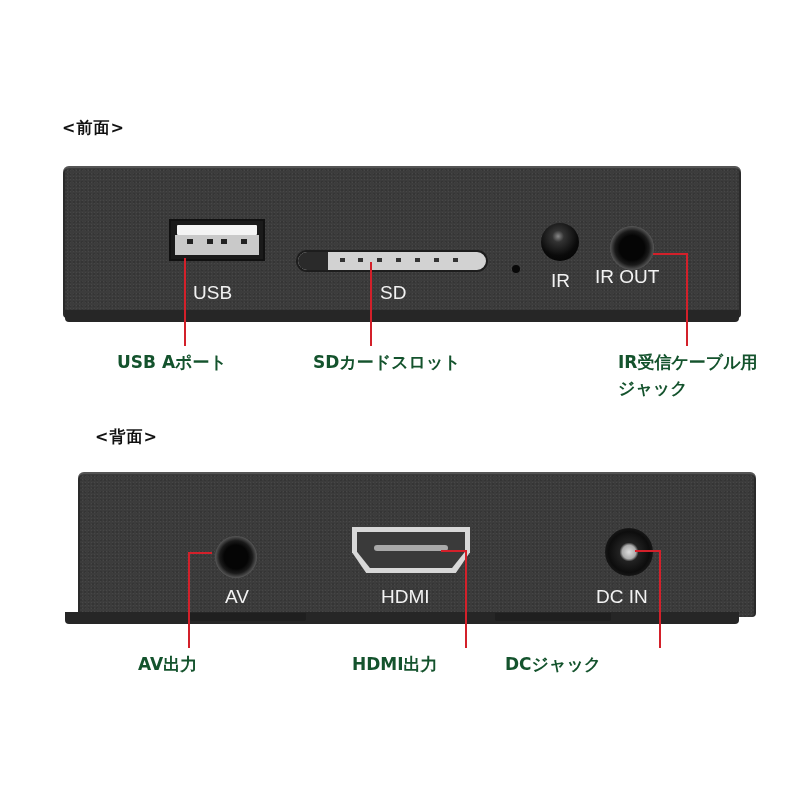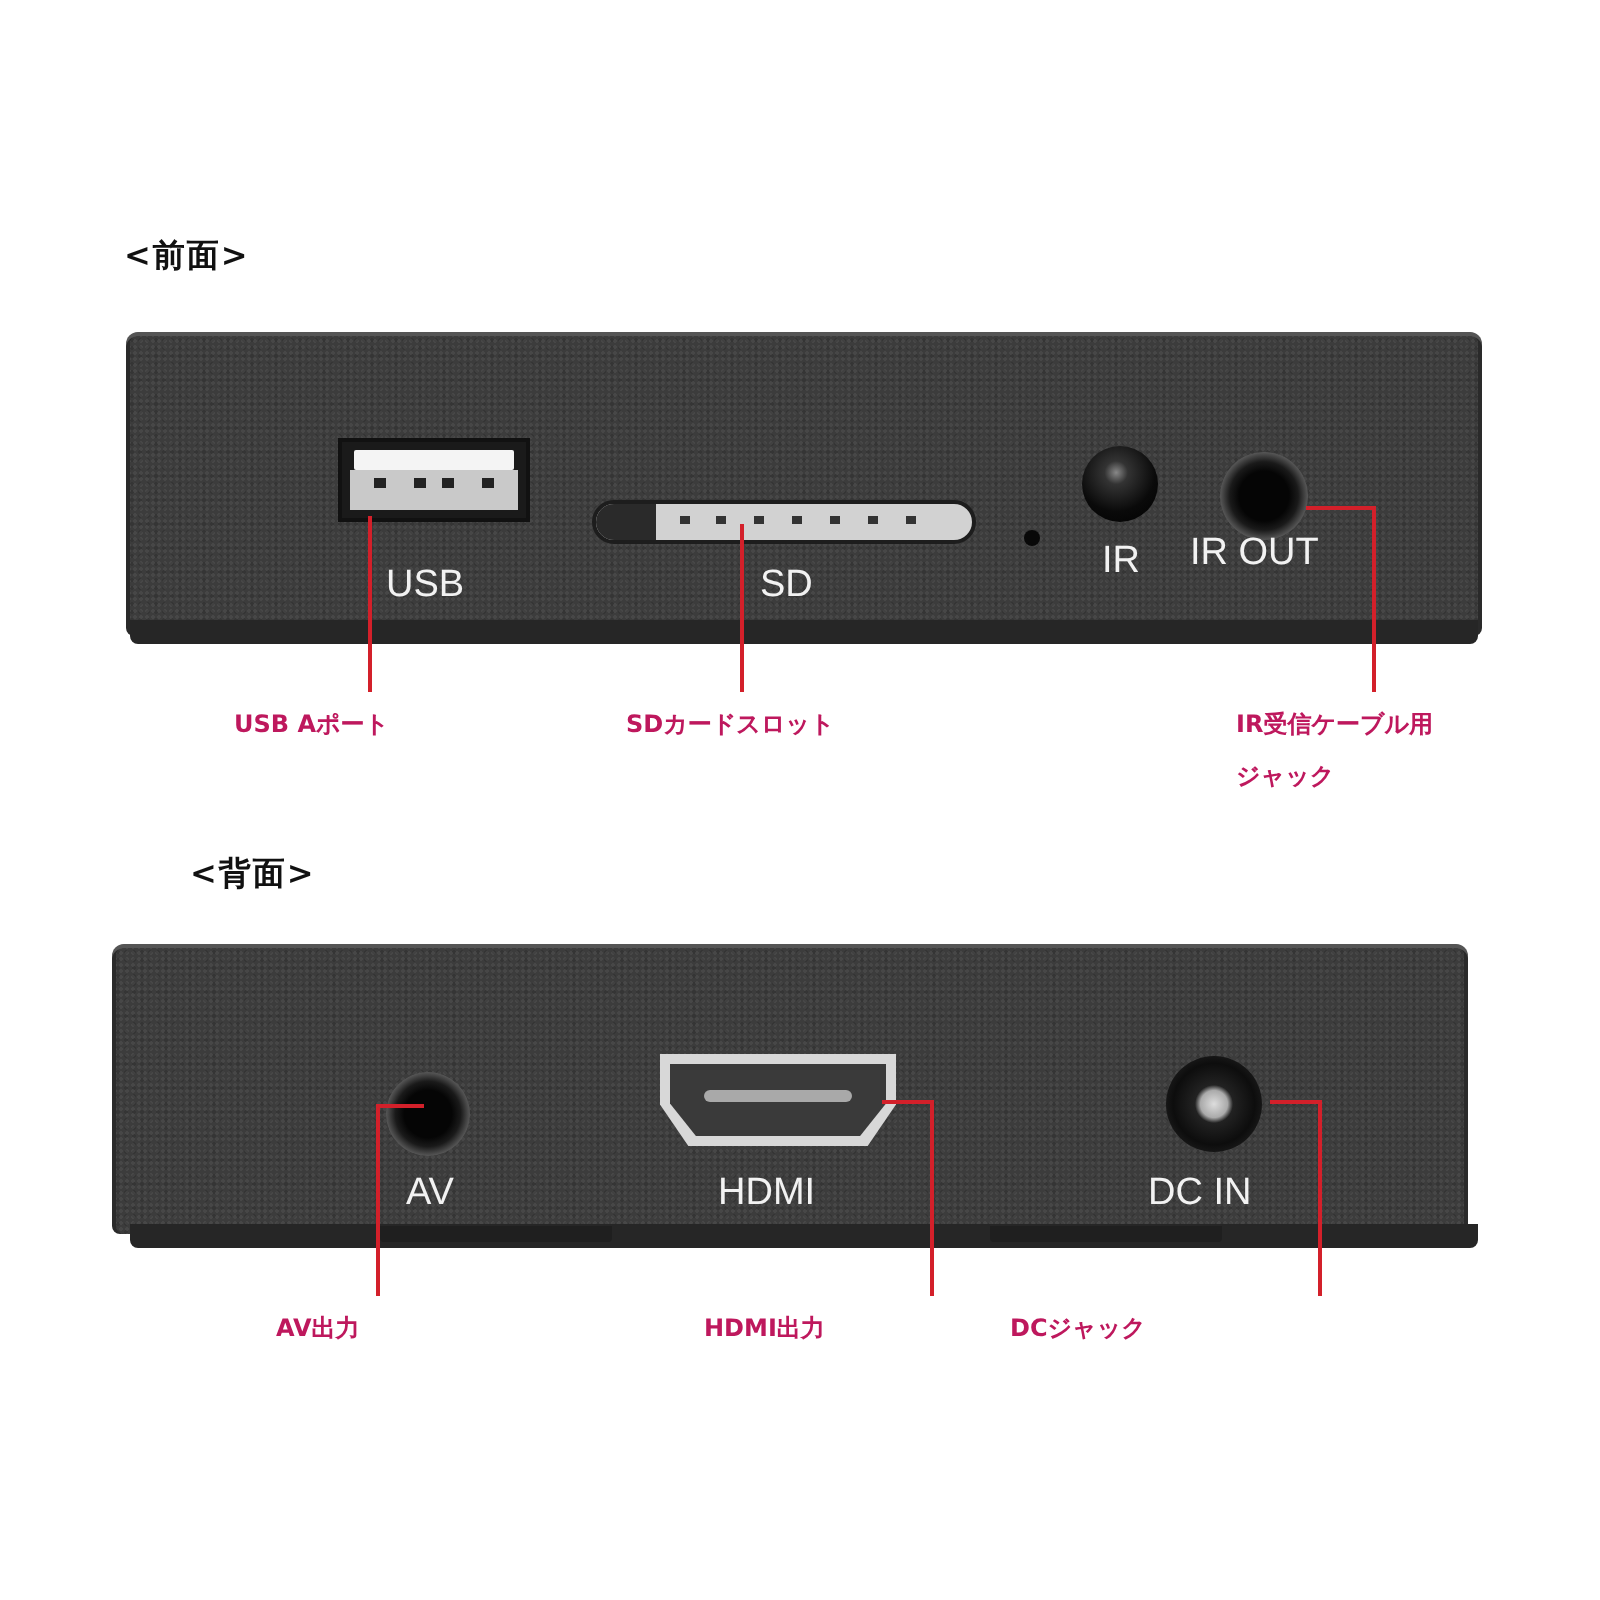--- a/index.html
+++ b/index.html
@@ -12,21 +12,21 @@
     background-image:
       radial-gradient(rgba(255,255,255,0.06) 1px, transparent 1px),
       radial-gradient(rgba(0,0,0,0.12) 1px, transparent 1px);
     background-size: 3px 3px, 4px 4px;
     background-position: 0 0, 1px 2px;
     border-radius: 6px 6px 4px 4px;
     box-shadow: inset 0 2px 0 #555, inset 2px 0 0 #2a2a2a, inset -2px 0 0 #2a2a2a;
   }
   .panel-bottom { background: #262626; height: 12px; border-radius: 0 0 4px 4px; }
   .panel-label { color: #f2f2f2; font-family: Liberation Sans, sans-serif; font-size: 19px; text-align: right; }
-  .callout { font-size: 12px; font-weight: bold; color: #be185d; line-height: 24px; white-space: nowrap; }
+  .callout { font-size: 17px; font-weight: bold; color: #14532d; line-height: 24px; white-space: nowrap; }
   .red-v { position: absolute; width: 2px; background: #d3202a; }
   .red-h { position: absolute; height: 2px; background: #d3202a; }
   .usb-port { background: #1a1a1a; border: 2px solid #111; }
   .usb-inner { position: absolute; left: 6px; right: 6px; top: 4px; height: 10px; background: #f4f4f4; border-radius: 1px; }
   .usb-bed { position: absolute; left: 4px; right: 4px; top: 14px; bottom: 4px; background: #c9c9c9; }
   .pin { position: absolute; top: 18px; width: 6px; height: 5px; background: #222; }
   .sd-slot { background: #d2d2d2; border: 2px solid #1d1d1d; border-radius: 12px; overflow: hidden; }
   .sd-dark { position: absolute; left: 0; top: 0; width: 30px; height: 100%; background: #2a2a2a; }
   .sd-pin { position: absolute; top: 6px; width: 5px; height: 4px; background: #333; }
   .round-jack { border-radius: 50%; background: radial-gradient(circle at 50% 50%, #050505 40%, #1a1a1a 55%, #555 70%, #111 80%); }
@@ -83,21 +83,21 @@
 <div class="red-h" style="left:653px; top:253px; width:34px;"></div>
 <div class="red-v" style="left:686px; top:253px; height:93px;"></div>
 
 <div class="abs callout" style="left:117px; top:350px;">USB Aポート</div>
 <div class="abs callout" style="left:313px; top:350px;">SDカードスロット</div>
 <div class="abs callout" style="left:618px; top:350px;">IR受信ケーブル用</div>
 <div class="abs callout" style="left:618px; top:376px;">ジャック</div>
 
 <div class="abs section-title" style="left:62px; top:427px;margin-left:33px;">&lt;背面&gt;</div>
 
-<div class="abs panel" style="left:56px; top:472px; width:678px; height:145px;">
+<div class="abs panel" style="left:78px; top:472px; width:678px; height:145px;">
 
   <div class="abs round-jack" style="left:137px; top:64px; width:42px; height:42px;"></div>
   <div class="abs panel-label" style="left:147px; top:114px;">AV</div>
 
   <div class="abs hdmi-port" style="left:274px; top:55px; width:118px; height:46px;">
     <div class="hdmi-inner"></div>
     <div class="hdmi-tongue"></div>
   </div>
   <div class="abs panel-label" style="left:303px; top:114px;">HDMI</div>
 

